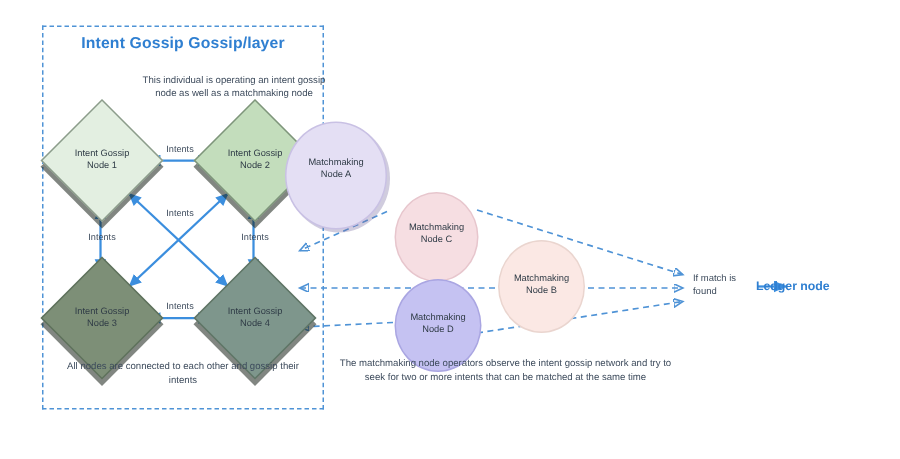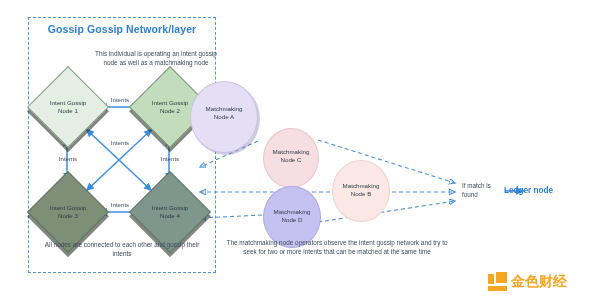--- a/index.html
+++ b/index.html
@@ -85,21 +85,21 @@
   #logo-text{font-size:14px;font-weight:bold;color:#f5a623;letter-spacing:0px;
              font-family:"DejaVu Sans", sans-serif;}
 </style>
 </head>
 <body>
 
 <div id="canvas">
 
   <div id="gossip-box"></div>
 
-  <div id="gossip-title">Gossip Gossip Network/layer</div>
+  <div id="gossip-title">Intent Gossip Gossip/layer</div>
 
   <div id="annot-individual">This individual is operating an intent gossip node as well as a matchmaking node</div>
 
   <svg class="layer">
     <defs>
       <marker id="ah" markerWidth="7" markerHeight="7" refX="5.4" refY="2.6" orient="auto">
         <path d="M0,0 L5.6,2.6 L0,5.2 Z" fill="#3b8ede"></path>
       </marker>
       <marker id="ah-start" markerWidth="7" markerHeight="7" refX="0.3" refY="2.6" orient="auto">
         <path d="M5.6,0 L0,2.6 L5.6,5.2 Z" fill="#3b8ede"></path>
@@ -188,22 +188,14 @@
     <span>Matchmaking</span><br>
     <span>Node D</span>
   </div>
 
   <div id="if-match">If match is found</div>
   <div id="ledger-node">Ledger node</div>
 
   <div id="caption-left">All nodes are connected to each other and gossip their intents</div>
   <div id="caption-right">The matchmaking node operators observe the intent gossip network and try to seek for two or more intents that can be matched at the same time</div>
 
-  <div id="logo">
-    <div id="logo-mark">
-      <div class="lm" style="left:0;top:2px;width:6px;height:10px;"></div>
-      <div class="lm" style="left:8px;top:0;width:11px;height:11px;"></div>
-      <div class="lm" style="left:0;top:14px;width:19px;height:5px;"></div>
-    </div>
-    <div id="logo-text">金色财经</div>
-  </div>
 
 </div>
 
 </body></html>

